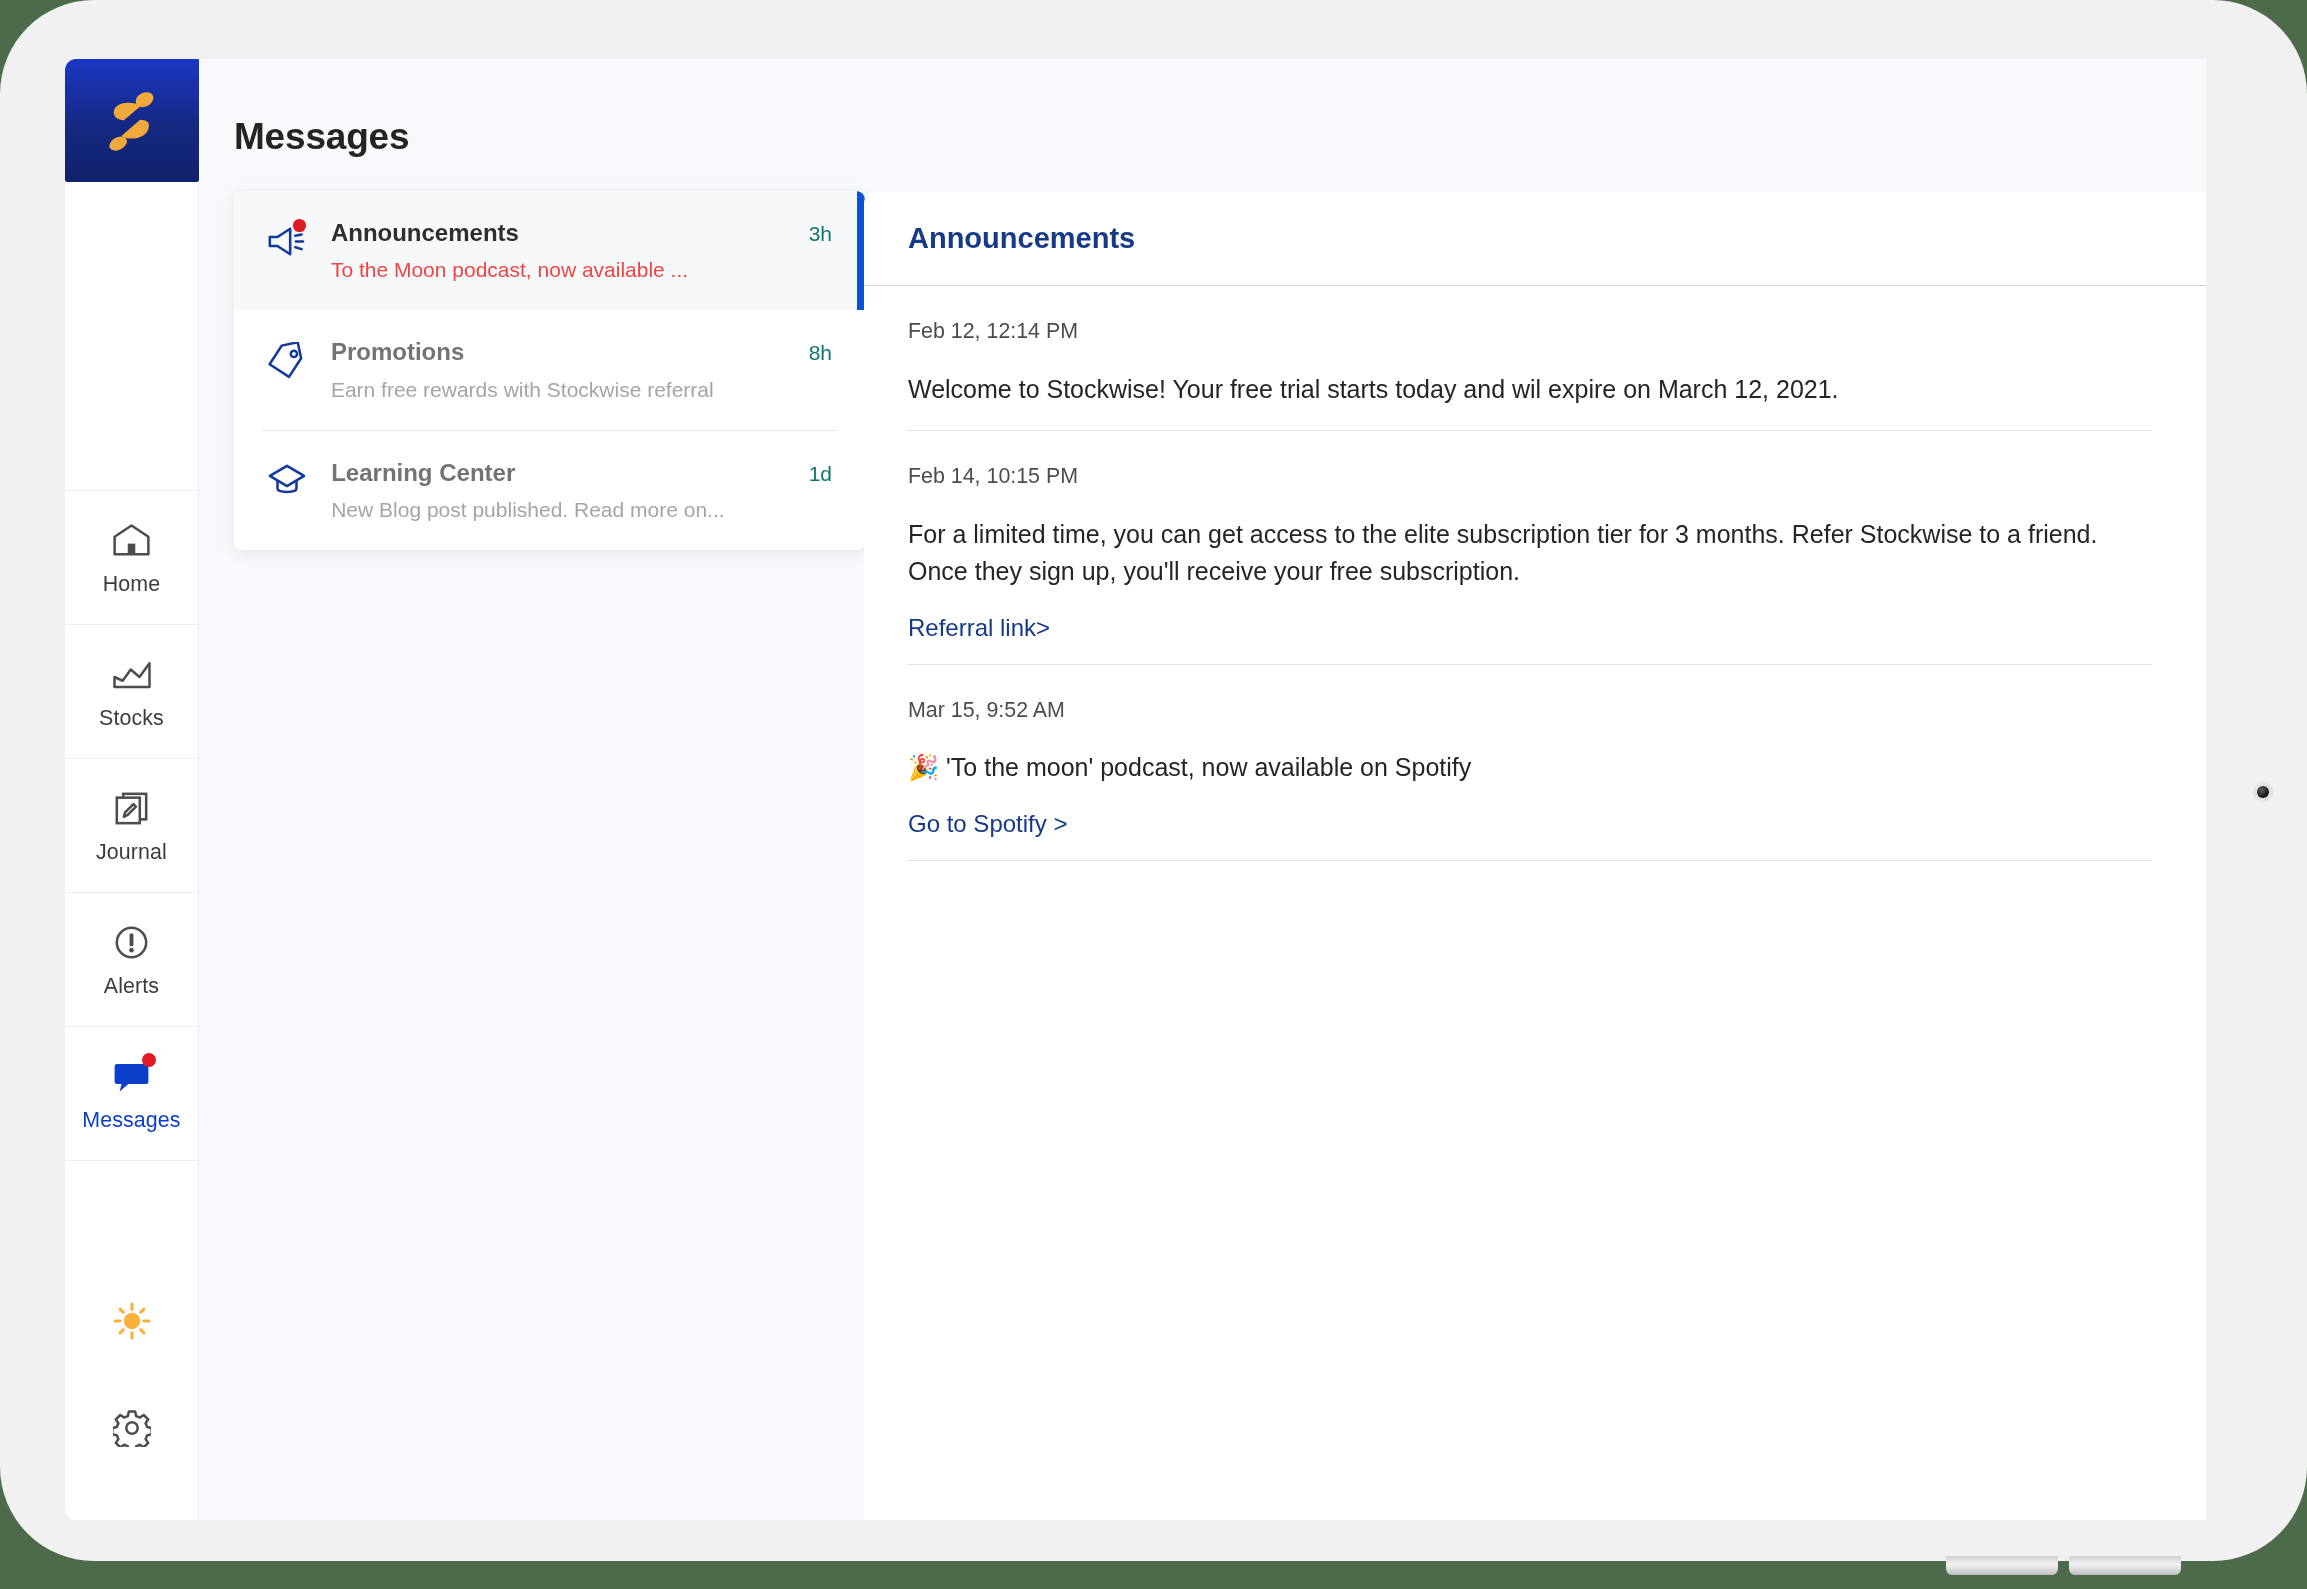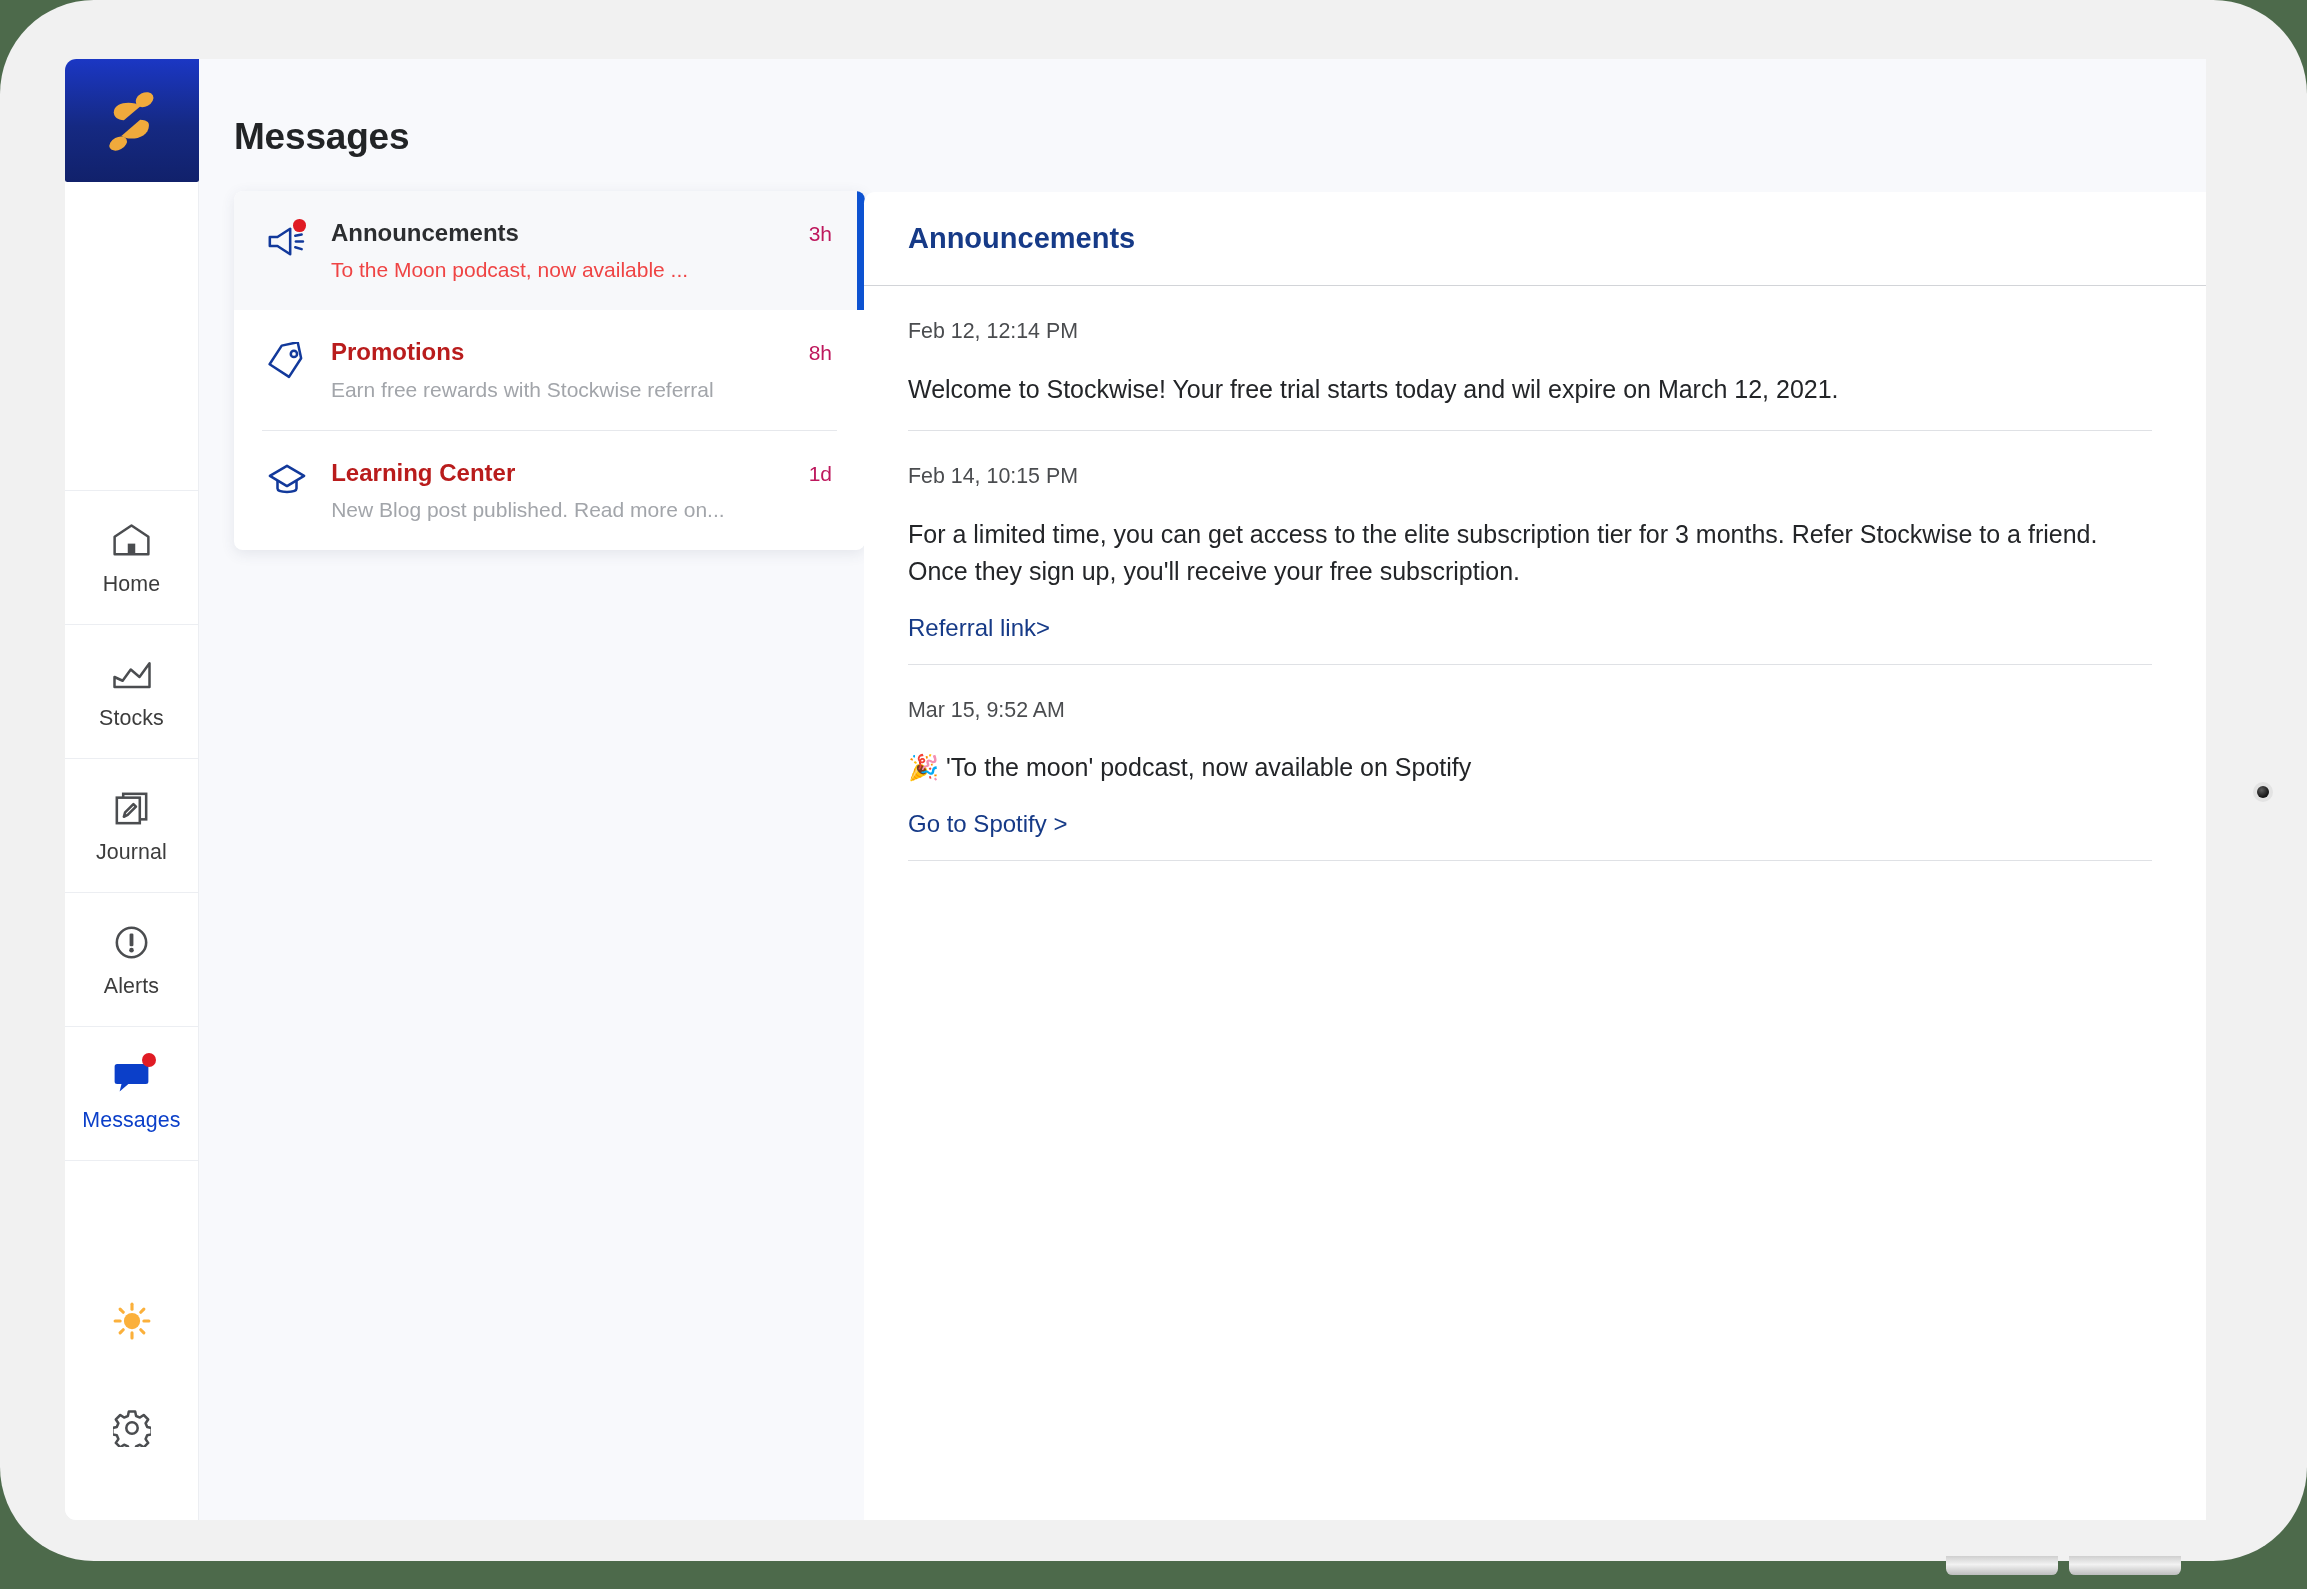--- a/index.html
+++ b/index.html
@@ -179,22 +179,22 @@
   }
 
   .msg-body { flex: 1 1 auto; min-width: 0; }
   .msg-row {
     display: flex;
     align-items: baseline;
     justify-content: space-between;
     gap: 12.6px;
   }
   .msg-title { font-size: 24px; font-weight: 700; color: #2c2e30; }
-  .msg-title.muted { font-weight: 700; color: #b91c1c; }
-  .msg-time { font-size: 21px; color: #be185d; white-space: nowrap; }
+  .msg-title.muted { font-weight: 700; color: #737373; }
+  .msg-time { font-size: 21px; color: #0f766e; white-space: nowrap; }
   .msg-preview {
     margin-top: 11.3px;
     font-size: 21px;
     color: #ef4444;
     white-space: nowrap;
     overflow: hidden;
     text-overflow: ellipsis;
   }
   .msg-preview.grey { color: #a2a5aa; }
 

